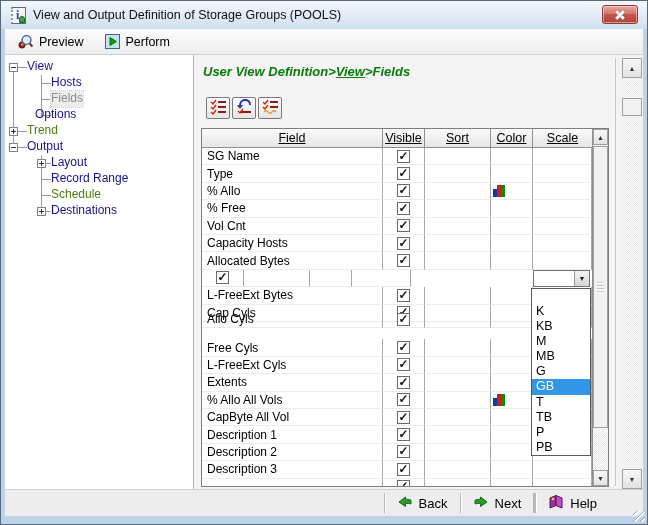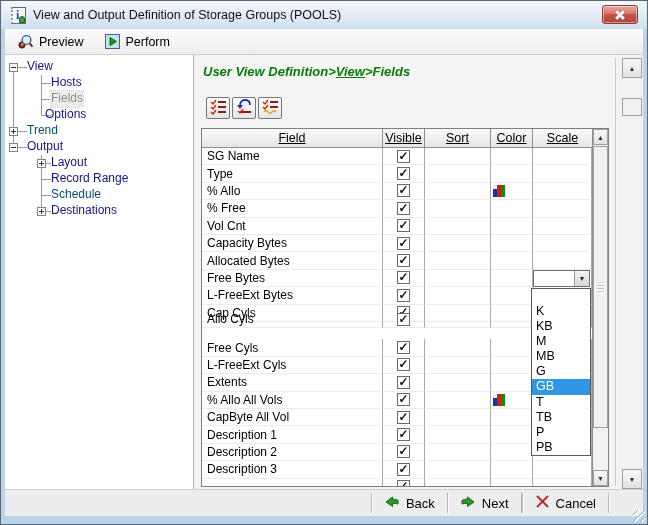--- a/index.html
+++ b/index.html
@@ -37,21 +37,21 @@
   #tree-panel{left:4px;top:54px;width:189px;bottom:35px;background:#fff;
     border-right:1px solid #aab4be;box-shadow:2px 0 0 #e8eef4;}
   #right-panel{left:193px;top:54px;width:424px;bottom:35px;background:#f4f4f4;}
   #rp-sep{left:614px;top:57px;width:1px;bottom:38px;background:#c2c8ce;}
   .tline{position:absolute;background:#9a9a9a;}
   .tbox{position:absolute;width:9px;height:9px;background:#fff;border:1px solid #848484;}
   .tbox .h{position:absolute;left:1px;top:3px;width:5px;height:1px;background:#333;}
   .tbox .v{position:absolute;left:3px;top:1px;width:1px;height:5px;background:#333;}
   .tree-label{position:absolute;height:16px;line-height:15px;white-space:nowrap;cursor:default;}
   .tree-label.normal{color:#14148c;}
-  .tree-label.disabled{color:#0c4a6e;}
+  .tree-label.disabled{color:#4d7c0f;}
   .tree-label.selected{color:#8f8f8f;background:#ececec;outline:1px dotted #cfcfcf;}
   
   #breadcrumb{left:202px;top:63px;font-size:13px;font-style:italic;font-weight:bold;color:#0a7a0a;}
   #breadcrumb .link{text-decoration:underline;cursor:pointer;}
   
   .mini-btn{position:absolute;top:96px;width:24px;height:22px;border:1px solid #777;border-radius:2px;
     background:linear-gradient(#ffffff,#e4e4e4);display:flex;align-items:center;justify-content:center;}
   
   #grid{left:200px;top:127px;width:408px;height:359px;background:#fff;border:1px solid #7f7f7f;overflow:hidden;}
   #grid-header{position:absolute;left:0;top:0;width:390px;height:19px;display:flex;
@@ -146,21 +146,21 @@
       <div class="tline" style="left: 41px; top: 108px; width: 5px; height: 1px;"></div>
       <div class="tline" style="left: 36px; top: 124px; width: 10px; height: 1px;"></div>
       <div class="tline" style="left: 36px; top: 140px; width: 10px; height: 1px;"></div>
       <div class="tline" style="left: 41px; top: 156px; width: 5px; height: 1px;"></div>
       <div class="tbox" style="left: 4px; top: 7.5px;">
         <span class="h"></span>
       </div>
       <div class="tree-label normal" style="left: 22px; top: 4px;">View</div>
       <div class="tree-label normal" style="left: 46px; top: 20px; text-align: center;">Hosts</div>
       <div class="tree-label selected" style="left: 46px; top: 36px;">Fields</div>
-      <div class="tree-label normal" style="left: 40px; top: 52px;">Options</div>
+      <div class="tree-label normal" style="left: 30px; top: 52px;">Options</div>
       <div class="tbox" style="left: 4px; top: 71.5px;">
         <span class="h"></span>
         <span class="v"></span>
       </div>
       <div class="tree-label disabled" style="left: 22px; top: 68px;">Trend</div>
       <div class="tbox" style="left: 4px; top: 87.5px;">
         <span class="h"></span>
       </div>
       <div class="tree-label normal" style="left: 22px; top: 84px;">Output</div>
       <div class="tbox" style="left: 32px; top: 103.5px;">
@@ -235,39 +235,38 @@
         <div class="grow" style="top: 88.6px;">
           <div class="gcell fld" style="width: 181px;">Vol Cnt</div>
           <div class="gcell " style="width: 42px;">
             <div class="cb">✓</div>
           </div>
           <div class="gcell " style="width: 66px;"></div>
           <div class="gcell " style="width: 42px;"></div>
           <div class="gcell " style="width: 59px;"></div>
         </div>
         <div class="grow" style="top: 106px;">
-          <div class="gcell fld" style="width: 181px;">Capacity Bytes</div>
+          <div class="gcell fld" style="width: 181px;">Capacity Hosts</div>
           <div class="gcell " style="width: 42px;">
             <div class="cb">✓</div>
           </div>
           <div class="gcell " style="width: 66px;"></div>
           <div class="gcell " style="width: 42px;"></div>
           <div class="gcell " style="width: 59px;"></div>
         </div>
         <div class="grow" style="top: 123.4px;">
           <div class="gcell fld" style="width: 181px;">Allocated Bytes</div>
           <div class="gcell " style="width: 42px;">
             <div class="cb">✓</div>
           </div>
           <div class="gcell " style="width: 66px;"></div>
           <div class="gcell " style="width: 42px;"></div>
           <div class="gcell " style="width: 59px;"></div>
         </div>
         <div class="grow" style="top: 140.8px;">
-          <div class="gcell fld" style="width: 181px;">Free Bytes</div>
           <div class="gcell " style="width: 42px;">
             <div class="cb">✓</div>
           </div>
           <div class="gcell " style="width: 66px;"></div>
           <div class="gcell " style="width: 42px;"></div>
           <div class="gcell " style="width: 59px;"></div>
         </div>
         <div class="grow" style="top: 158.2px;">
           <div class="gcell fld" style="width: 181px;">L-FreeExt Bytes</div>
           <div class="gcell " style="width: 42px;">
@@ -436,30 +435,29 @@
       </div>
       <div class="fsep"></div>
       <div class="fbtn">
         <span><svg width="16" height="15">
             <path d="M2,6.2 Q6,5 7.5,5.2 L7.5,3 L14,8 L7.5,12.5 L7.5,9.5 Q5,9 2,10 Z" fill="#2a9a2a" stroke="#176a17"></path>
           </svg></span>
         <span>Next</span>
       </div>
       <div class="fsep"></div>
       <div class="fsep"></div>
+      <div class="fsep"></div>
       <div class="fbtn">
-        <span><svg width="15" height="15">
-            <g stroke="#c22222" stroke-width="1.8">
-              <line x1="2" y1="2" x2="13" y2="13"></line>
-              <line x1="13" y1="2" x2="2" y2="13"></line>
-            </g>
+        <span><svg width="16" height="15">
+            <polygon points="2,4 8,1.5 8,11.5 2,14" fill="#a030a0" stroke="#5a105a"></polygon>
+            <polygon points="8,1.5 14,4 14,14 8,11.5" fill="#c050c8" stroke="#5a105a"></polygon>
+            <circle cx="5" cy="5" r="1.3" fill="#ffd700"></circle>
           </svg></span>
-        <span>Cancel</span>
-      </div>
-      <div class="fsep"></div>
+        <span>Help</span>
+      </div>
     </div>
   <div id="resize-grip" class="abs"></div>
 <div class="mini-btn abs" style="left: 205px;">
       <span><svg width="17" height="17">
           <g stroke="#dd2200" stroke-width="1.4" fill="none">
             <polyline points="1,4 3,6 6,2"></polyline>
             <polyline points="1,9 3,11 6,7"></polyline>
             <polyline points="1,14 3,16 6,12"></polyline>
           </g>
           <g fill="#8b1a1a">

